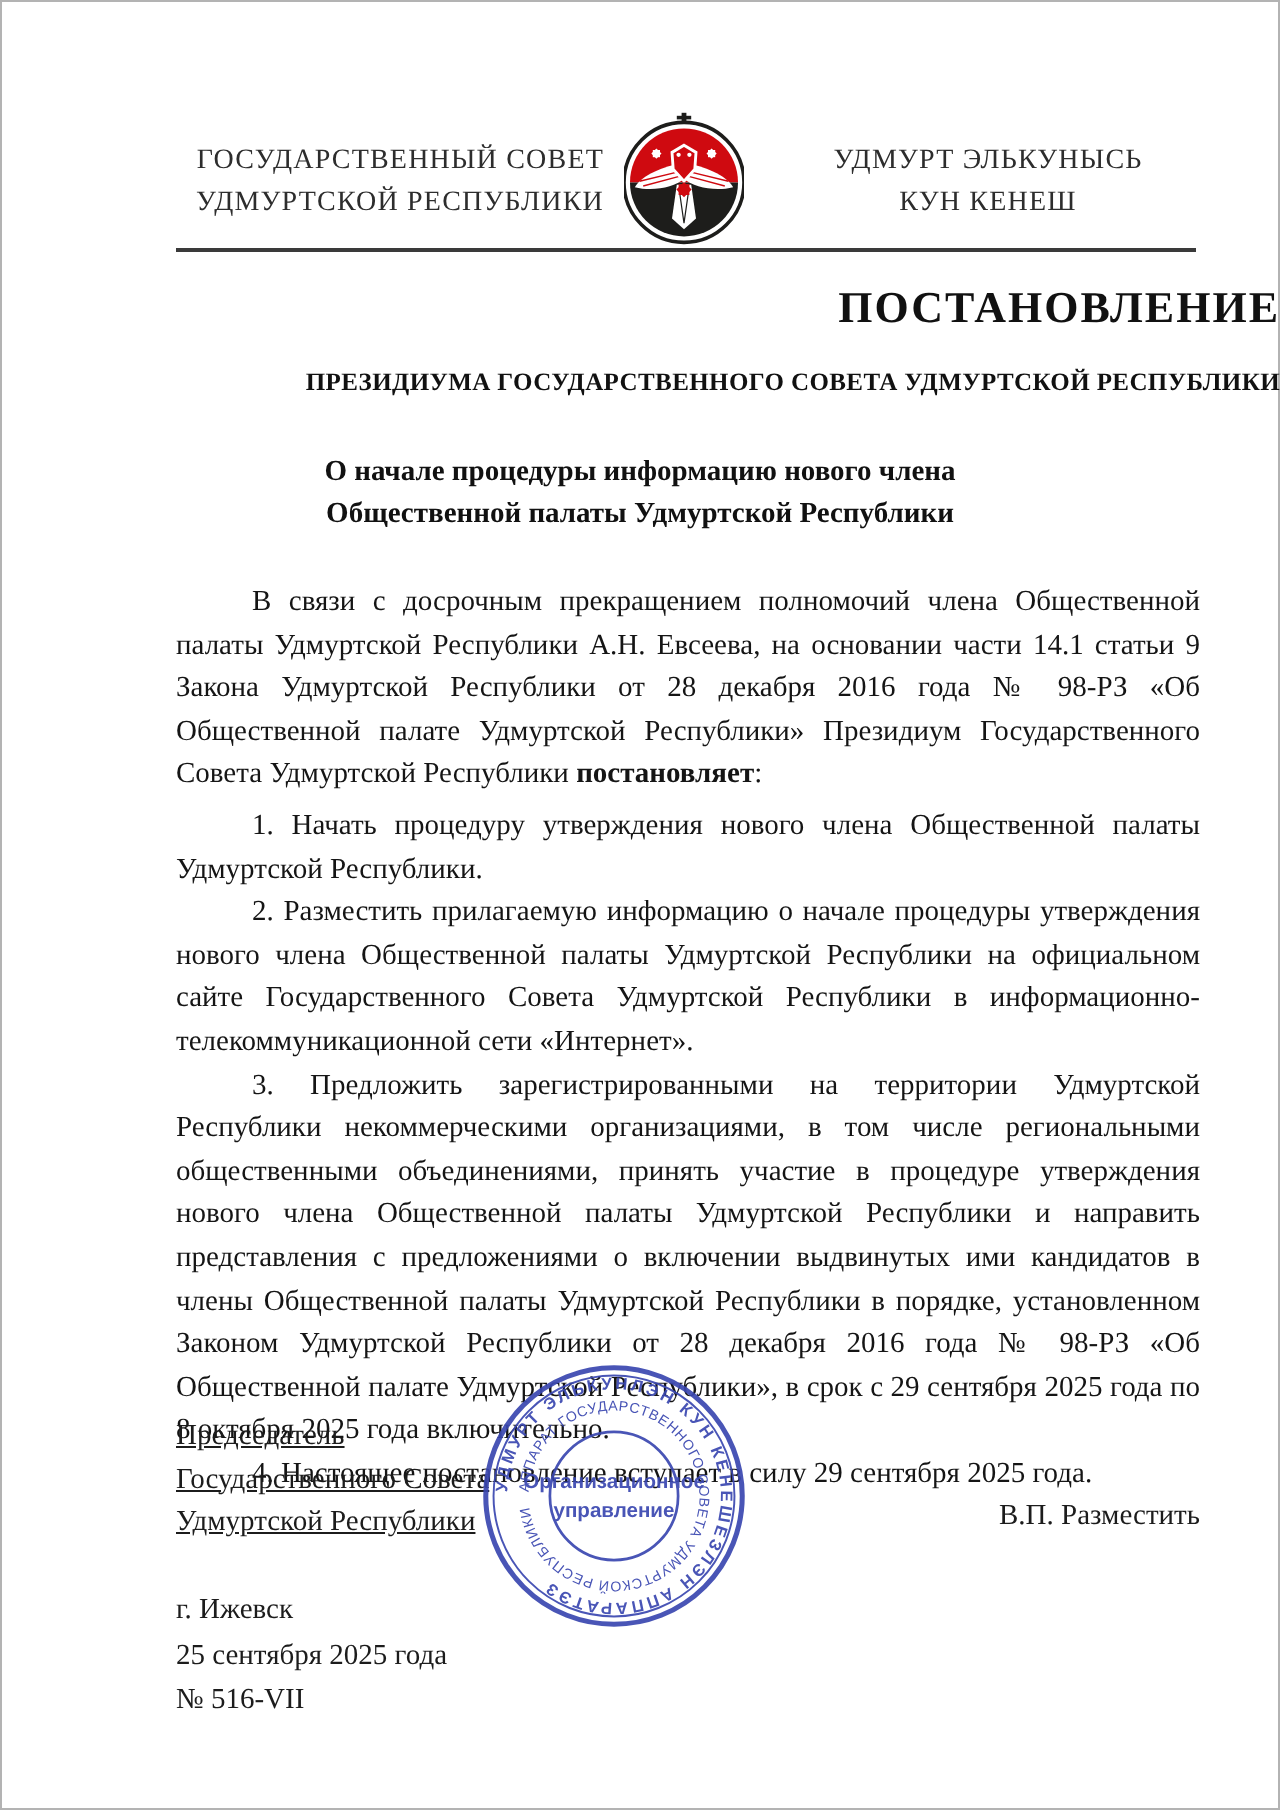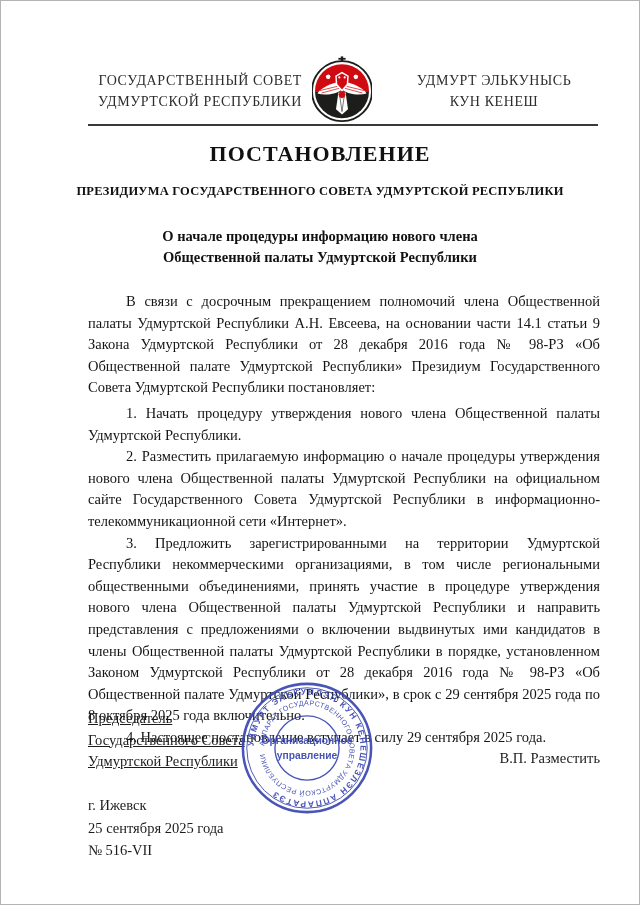--- a/index.html
+++ b/index.html
@@ -10,32 +10,32 @@
     margin:0 auto;
   }
   
   .org-left{position:absolute; left:88px; top:70px; width:214px; text-align:right;
     font-size:14px; line-height:21px; letter-spacing:0.6px; color:#2d2d2d;}
   .org-right{position:absolute; left:388px; top:70px; width:212px; text-align:center;
     font-size:14px; line-height:21px; letter-spacing:0.6px; color:#2d2d2d;}
   .emblem{position:absolute; left:312px; top:56px; width:60px; height:68px;}
   .rule{position:absolute; left:88px; top:124px; width:510px; height:2px; background:#3a3a3a;}
   
-  .doc-title{position:absolute; left:0; top:141px; width:100%; text-align:center;
+  .doc-title{position:absolute; left:0; top:141px; width:100%; text-align:right;
     font-size:22px; font-weight:bold; letter-spacing:1px; color:#111;}
-  .doc-subtitle{position:absolute; left:0; top:184px; width:100%; text-align:center;
+  .doc-subtitle{position:absolute; left:0; top:184px; width:100%; text-align:right;
     font-size:12.5px; font-weight:bold; letter-spacing:0.2px; color:#111;}
   .doc-subject{position:absolute; left:0; top:226px; width:100%; text-align:center;
     font-size:14.5px; font-weight:bold; line-height:21px; color:#111;}
   
   .content{position:absolute; left:88px; top:291px; width:512px;
     font-size:14.5px; line-height:21.6px; text-align:justify; color:#151515;}
   .content p{margin:0; text-indent:38px;}
   .content p.intro{margin-bottom:4px;}
-  .bold{font-weight:normal;}
+  .bold{font-weight:bold;}
   
   .sig-block{position:absolute; left:88px; top:708px; width:512px; height:70px;
     font-size:14.5px; line-height:21.6px;text-decoration:underline;}
   .sig-name{position:absolute; right:0; top:40px; font-size:14.5px;}
   
   .stamp{position:absolute; left:239px; top:680px; width:136px; height:136px; opacity:0.92;}
   .stamp text{font-family:"Liberation Sans","DejaVu Sans",sans-serif;}
   
   .footer{position:absolute; left:88px; top:794px; font-size:14.5px; line-height:22.6px;}
 </style>

